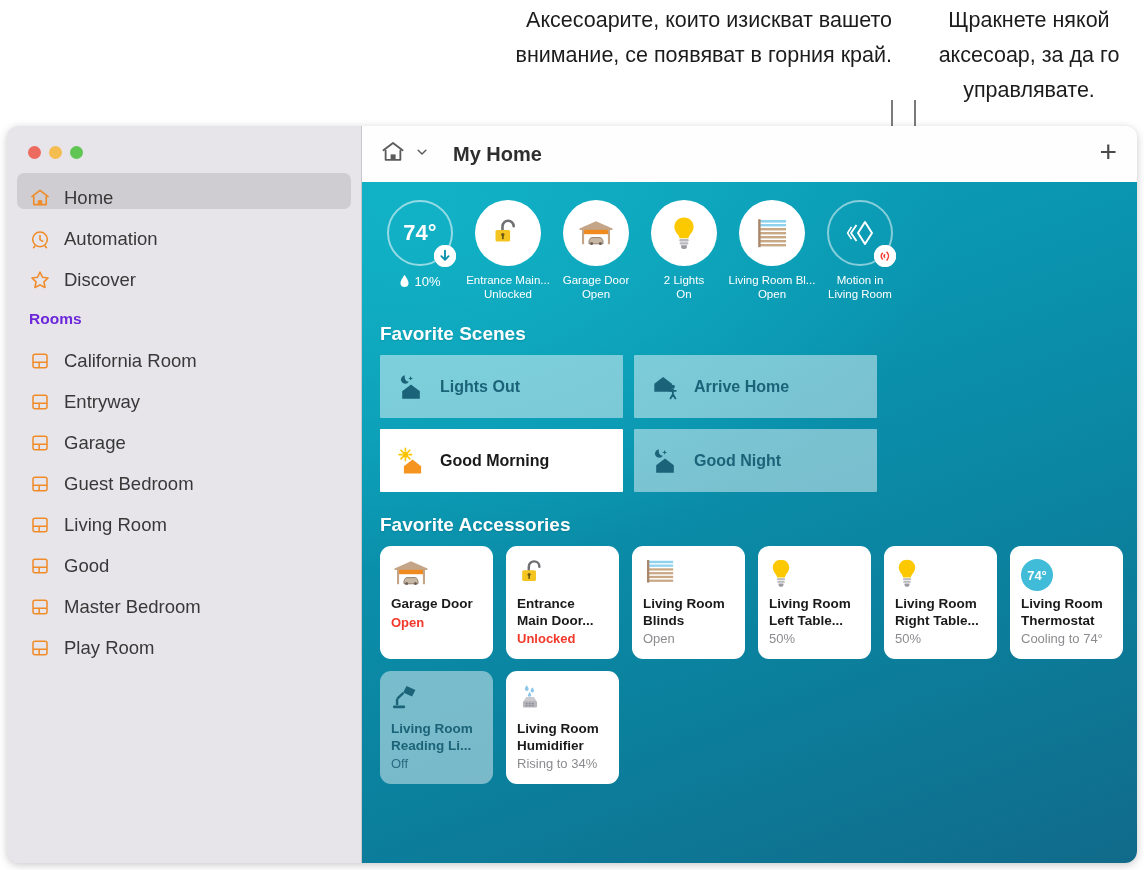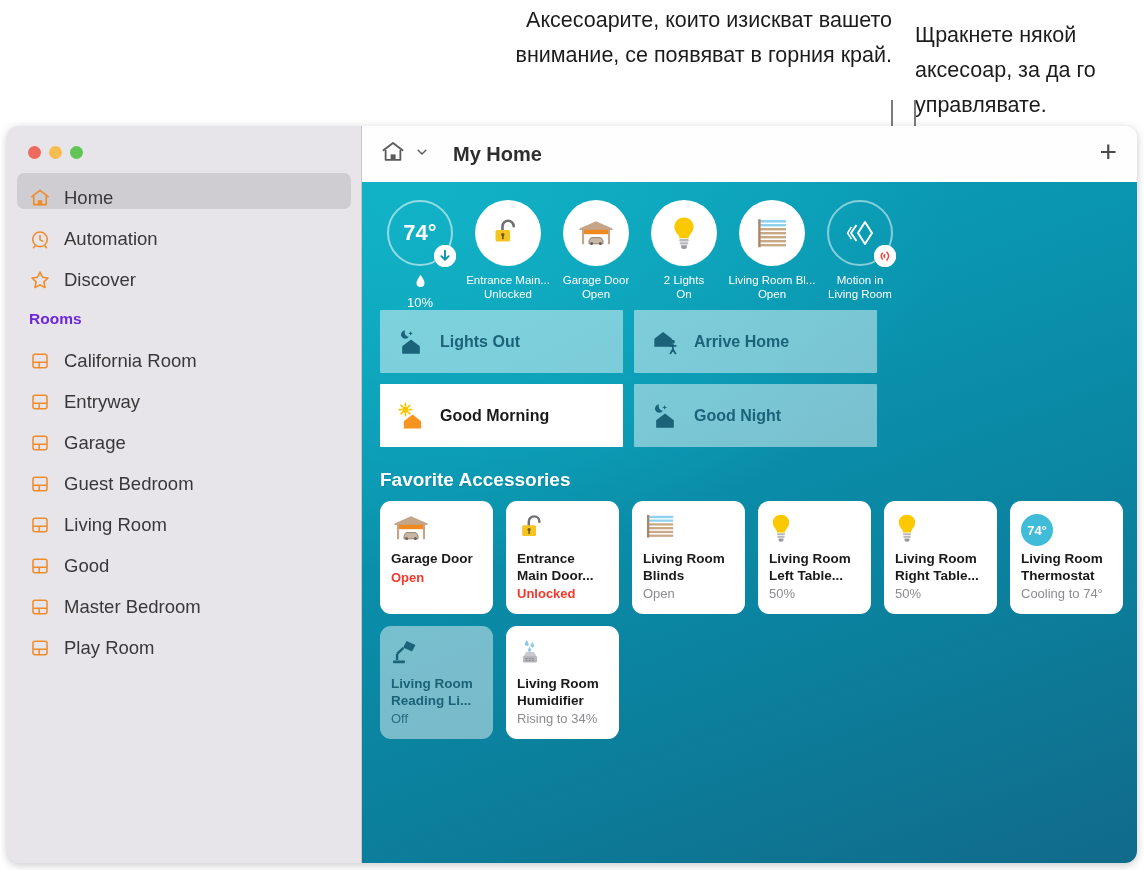--- a/index.html
+++ b/index.html
@@ -13,21 +13,21 @@
 
   
   .callout {
     position: absolute;
     font-size: 21.5px;
     line-height: 35px;
     color: #1c1c1c;
     font-family: "Liberation Sans", sans-serif;
   }
   #callout-left { left: 452px; top: 3px; width: 440px; text-align: right; }
-  #callout-right { left: 915px; top: 18px; width: 228px; text-align: left; }
+  #callout-right { left: 915px; top: 3px; width: 228px; text-align: center; }
   .leader {
     position: absolute;
     background: #7b7b7b;
   }
 
   
   #window {
     position: absolute;
     left: 7px; top: 126px;
     width: 1130px; height: 737px;
@@ -148,22 +148,22 @@
   }
   .status-label {
     margin-top: 7px;
     font-size: 11.5px; line-height: 14px;
     color: #ffffff; text-align: center;
     max-width: 88px;
     overflow: hidden;
   }
   .status-sub { font-size: 11.5px; line-height: 14px; color: #ffffff; text-align:center; }
   .humidity-row {
-    margin-top: 8px; display:flex; align-items:center; gap: 4px;
-    color: #fff; font-size: 13px; flex-direction: column;
+    margin-top: 8px; display:flex; gap: 4px;
+    color: #fff; font-size: 13px;
   }
 
   
   .section-title {
     color: #ffffff;
     font-size: 19px; font-weight: bold;
     margin: 22px 0 10px 18px;
     text-shadow: 0 1px 2px rgba(0,0,0,0.12);
   }
 
@@ -478,20 +478,21 @@
                   </g>
                 </svg>
               </div>
             </div>
             <div class="status-label">Motion in</div>
             <div class="status-sub">Living Room</div>
           </div>
 
         </div>
 
+        <div class="section-title">Favorite Scenes</div>
         <div class="scene-grid" id="scene-grid">
             <div class="scene-tile">
               <span class="scene-ico">
                 <svg width="30" height="30" viewBox="0 0 32 32">
         <path d="M9.6 3.4a4.6 4.6 0 1 0 4.2 7.1A5 5 0 0 1 9.6 3.4z" fill="#1b6378"></path>
         <path d="M15.6 4.2l.7 1.9 1.9.7-1.9.7-.7 1.9-.7-1.9-1.9-.7 1.9-.7z" fill="#1b6378"></path>
         <path d="M6.6 20.5 16 13.2l9.4 7.3v8.1H6.6z" fill="#1b6378"></path>
                 </svg>
               </span>
     <span class="scene-name">Lights Out</span>

